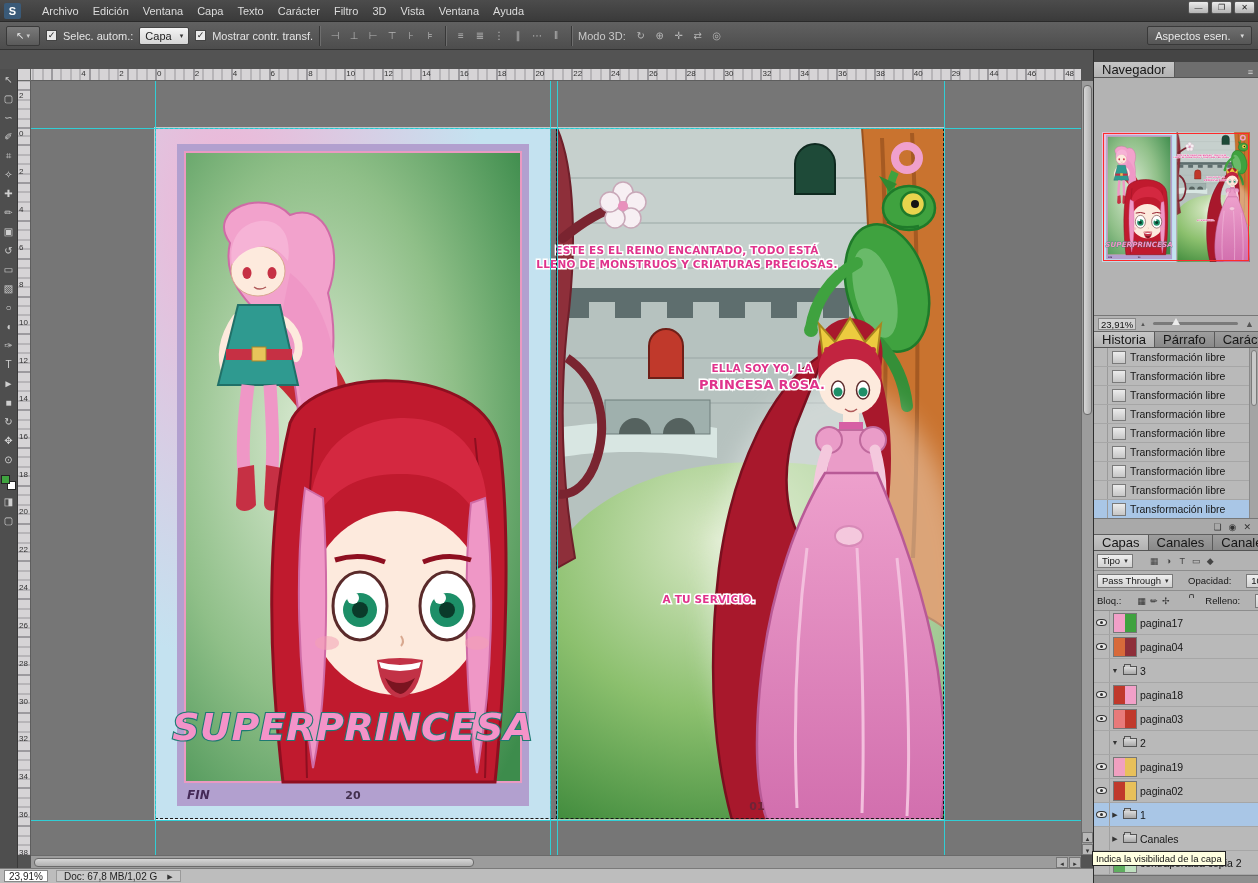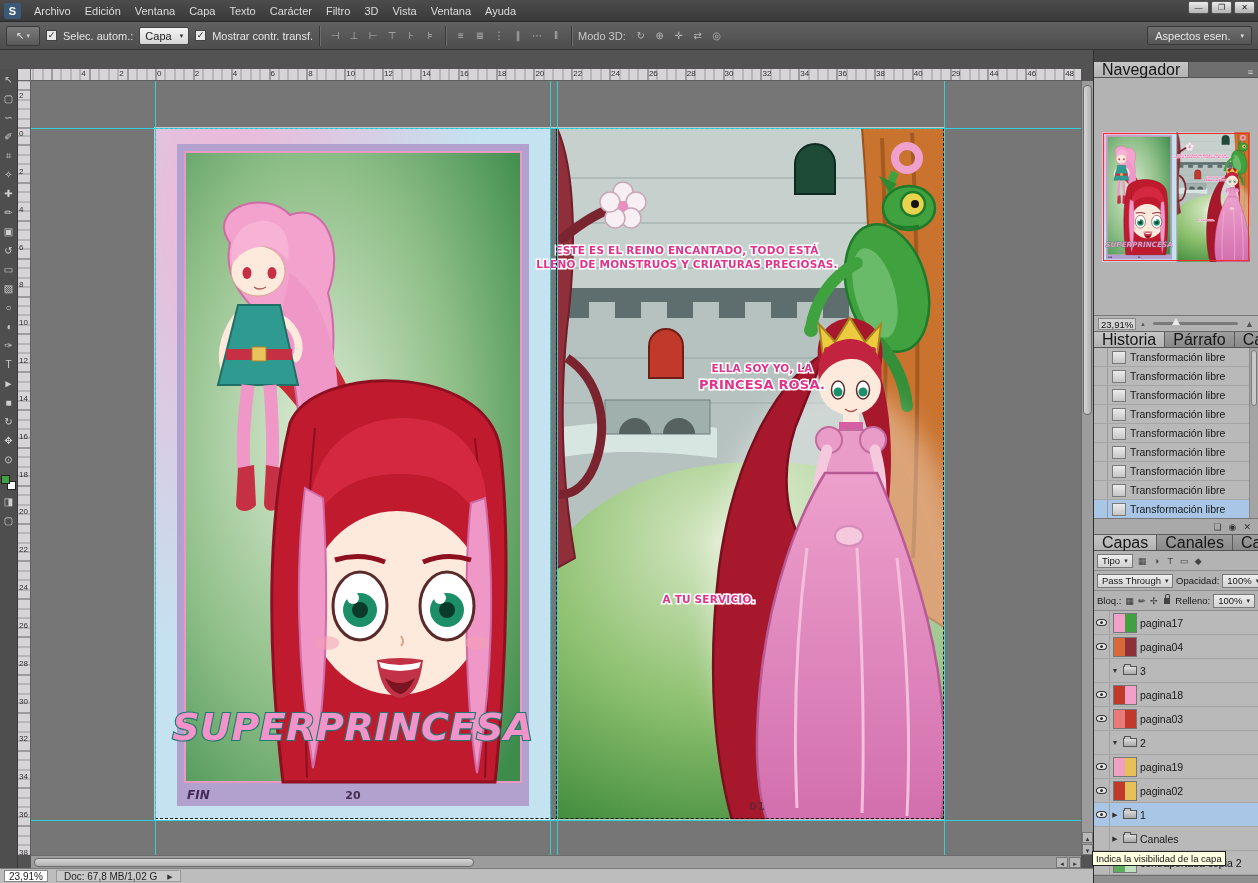--- a/index.html
+++ b/index.html
@@ -6,21 +6,21 @@
   .app{position:relative;width:1258px;height:883px;background:#535353;overflow:hidden;
        font-family:"Liberation Sans",sans-serif;font-size:11px;color:#111;user-select:none;}
   .app *{box-sizing:border-box;}
 
   
   .menubar{position:absolute;left:0;top:0;width:1258px;height:22px;
     background:linear-gradient(#4c4c4c,#3a3a3a);border-bottom:1px solid #2a2a2a;
     display:flex;align-items:center;padding-left:4px;color:#dcdcdc;z-index:20;}
   .logo{width:17px;height:16px;background:#3a5a78;color:#fff;font-weight:bold;font-size:11px;
     display:inline-flex;align-items:center;justify-content:center;border-radius:2px;margin-right:6px;}
-  .menu-list{display:flex;}
+  .menu-list{display:flex;margin-left:8px;}
   .menu-item{padding:3px 7px;}
   .win-controls{margin-left:auto;display:flex;gap:2px;padding-right:3px;align-self:flex-start;margin-top:1px;}
   .win-btn{width:21px;height:13px;background:linear-gradient(#ececec,#b4b4b4);border:1px solid #555;
     color:#222;font-size:8px;line-height:11px;text-align:center;border-radius:2px;}
 
   
   .optionsbar{position:absolute;left:0;top:22px;width:1258px;height:28px;
     background:linear-gradient(#616161,#4d4d4d);border-bottom:1px solid #333;
     display:flex;align-items:center;gap:6px;padding:0 6px;color:#ddd;z-index:19;}
   .tool-preset{width:34px;height:20px;background:linear-gradient(#7a7a7a,#5a5a5a);
@@ -101,21 +101,21 @@
   .statusbar{position:absolute;left:0;top:868px;width:1093px;height:15px;background:#bdbdbd;border-top:1px solid #7a7a7a;
     display:flex;align-items:center;gap:8px;padding:0 4px;font-size:10px;color:#222;}
   .status-zoom{background:#fff;border:1px solid #888;padding:0 4px;height:12px;line-height:11px;}
   .status-doc{border:1px solid #9a9a9a;background:#c9c9c9;padding:0 7px;height:12px;line-height:11px;
     display:inline-flex;align-items:center;gap:10px;}
   .status-play{font-size:7px;color:#333;}
 
   
   .rightcol{position:absolute;left:1093px;top:50px;width:165px;height:833px;background:#454545;border-left:1px solid #2e2e2e;}
   .pane-tabstrip{height:16px;background:#6e6e6e;display:flex;align-items:flex-end;border-bottom:1px solid #555;}
-  .pane-tab{height:15px;padding:0 8px;font-size:16px;color:#161616;line-height:15px;
+  .pane-tab{height:15px;padding:0 8px;font-size:13px;color:#161616;line-height:15px;
     background:linear-gradient(#9e9e9e,#898989);border-right:1px solid #5a5a5a;white-space:nowrap;}
   .pane-tab.active{background:linear-gradient(#c6c6c6,#b2b2b2);}
   .pane-menu{margin-left:auto;color:#d8d8d8;font-size:9px;padding:0 5px;}
   .gap-top{height:12px;}
 
   .nav-body{height:238px;background:#b3b3b3;border-bottom:1px solid #777;position:relative;
     display:flex;align-items:center;justify-content:center;}
   .nav-view{position:relative;width:148px;height:130px;}
   .nav-proxy{position:absolute;inset:1px;border:1px solid #ff2a2a;}
   .nav-zoomrow{height:16px;background:#b3b3b3;border-bottom:1px solid #666;display:flex;align-items:center;
@@ -134,21 +134,21 @@
   .hist-icon{width:14px;height:13px;margin:0 4px;background:linear-gradient(#ececec,#c6c6c6);
     border:1px solid #7a7a7a;flex:0 0 auto;}
   .hist-label{font-size:10.5px;color:#161616;white-space:nowrap;}
   .hist-scroll{position:absolute;right:0;top:0;bottom:0;width:9px;background:#a4a4a4;border-left:1px solid #8a8a8a;}
   .hist-scroll i{position:absolute;left:1px;top:2px;width:6px;height:56px;background:#c8c8c8;border:1px solid #7a7a7a;border-radius:3px;}
   .hist-footer{height:16px;background:#a9a9a9;border-bottom:1px solid #5f5f5f;display:flex;justify-content:flex-end;
     align-items:center;gap:7px;padding:0 7px;}
   .ficon{color:#333;font-size:9px;}
 
   .layers-filter,.layers-blend,.layers-lock{height:20px;background:#b3b3b3;display:flex;align-items:center;
-    gap:3px;padding:0 3px;border-bottom:1px solid #8d8d8d;font-size:9.5px;color:#161616;}
+    gap:15px;padding:0 3px;border-bottom:1px solid #8d8d8d;font-size:9.5px;color:#161616;}
   .dd{display:inline-flex;align-items:center;gap:4px;background:linear-gradient(#efefef,#d2d2d2);
     border:1px solid #7a7a7a;height:14px;padding:0 4px;font-size:9.5px;color:#161616;white-space:nowrap;}
   .filter-ic{font-size:9px;color:#444;width:13px;text-align:center;}
   .lock-ic{font-size:9px;color:#333;width:11px;text-align:center;}
   .icon-lock{display:inline-block;width:7px;height:6px;background:#444;position:relative;margin:0 2px;}
   .icon-lock::before{content:"";position:absolute;left:1px;top:-4px;width:3px;height:3px;
     border:1px solid #444;border-bottom:none;border-radius:2px 2px 0 0;}
 
   .layers-list{height:264px;background:#b9b9b9;overflow:hidden;}
   .layer-row{height:24px;display:flex;align-items:center;border-bottom:1px solid #a6a6a6;background:#b9b9b9;}

